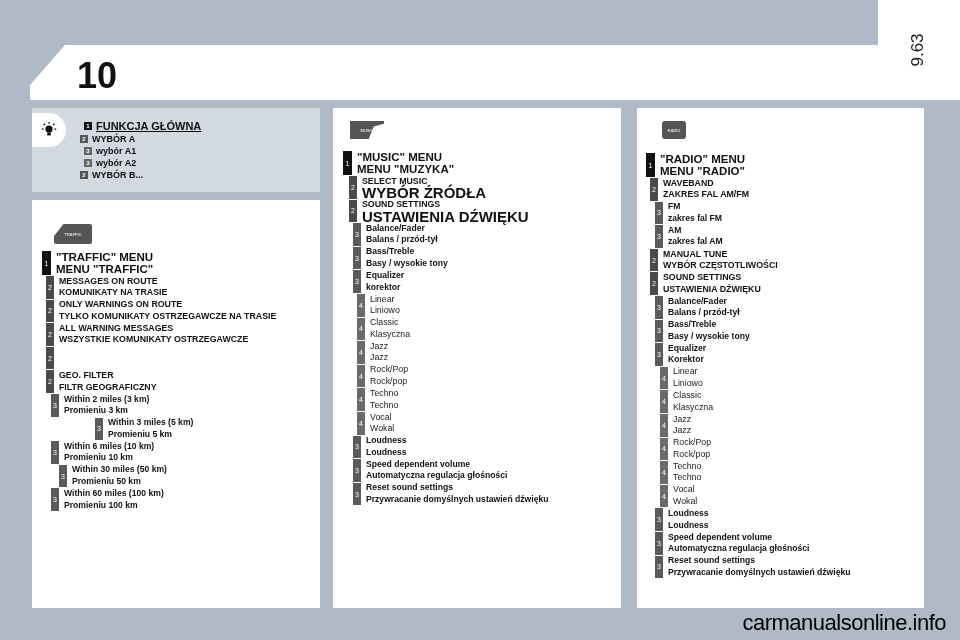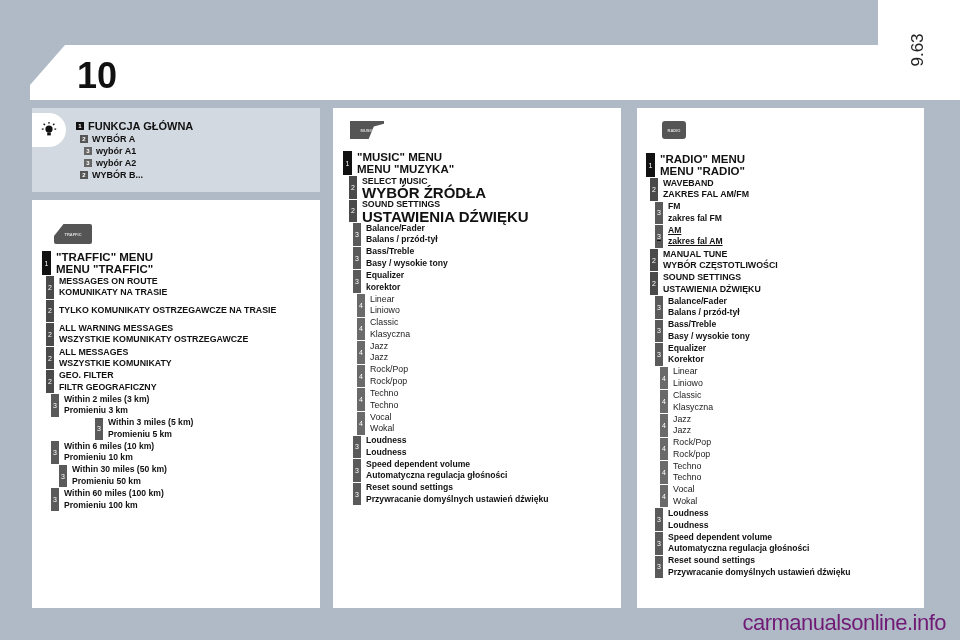--- a/index.html
+++ b/index.html
@@ -28,21 +28,21 @@
   .entry .txt span { display: block; white-space: nowrap; }
   .lv1 .badge { width: 9px; background: #111; }
   .lv1 .txt span { font-size: 11.5px; font-weight: bold; line-height: 12px; }
   .lv2 .badge { width: 8px; background: #4a4a4a; }
   .lv2 .txt span { font-size: 8.8px; font-weight: bold; line-height: 11.5px; }
   .lv2 .txt span.big { font-size: 15px; line-height: 12px; text-align: right; }
   .lv3 .badge { width: 8px; background: #5a5a5a; }
   .lv3 .txt span { font-size: 8.6px; font-weight: bold; line-height: 11.8px; }
   .lv4 .badge { width: 8px; background: #6a6a6a; }
   .lv4 .txt span { font-size: 8.8px; font-weight: normal; line-height: 11.8px; color: #222; }
-  .watermark { position: absolute; right: 14px; bottom: 4px; font-size: 22px; color: #701a75; letter-spacing: -0.5px; }
+  .watermark { position: absolute; right: 14px; bottom: 4px; font-size: 22px; color: #000000; letter-spacing: -0.5px; }
 </style>
 </head>
 <body>
 
 <div class="page-strip"></div>
 <div class="page-num">9.63</div>
 
 <div class="title-bar">
   <span class="chap">10</span>
 </div>
@@ -54,21 +54,21 @@
         <rect x="8" y="13" width="4" height="3" fill="#111"></rect>
         <g stroke="#111" stroke-width="1.4">
           <line x1="10" y1="1" x2="10" y2="3"></line>
           <line x1="2" y1="9" x2="4" y2="9"></line>
           <line x1="16" y1="9" x2="18" y2="9"></line>
           <line x1="4" y1="3" x2="5.5" y2="4.5"></line>
           <line x1="16" y1="3" x2="14.5" y2="4.5"></line>
         </g>
       </svg>
   </div>
-  <div class="lg-row l1" style="left:44px;top:12px;">
+  <div class="lg-row l1" style="left:52px;top:12px;text-decoration:underline;">
       <span class="b b1">1</span>
       <span>FUNKCJA GŁÓWNA</span>
     </div>
   <div class="lg-row" style="left:48px;top:26px;">
       <span class="b b2">2</span>
       <span>WYBÓR A</span>
     </div>
   <div class="lg-row" style="left:52px;top:38px;">
       <span class="b b3">3</span>
       <span>wybór A1</span>
@@ -96,36 +96,33 @@
     <div class="entry lv2" style="left: 46px; top: 276px; height: 22.6px;">
       <span class="badge">2</span>
       <div class="txt">
         <span>MESSAGES ON ROUTE</span>
         <span>KOMUNIKATY NA TRASIE</span>
       </div>
     </div>
     <div class="entry lv2" style="left: 46px; top: 299.6px; height: 22.6px;">
       <span class="badge">2</span>
       <div class="txt">
+        <span>ONLY WARNINGS ON ROUTE</span>
         <span>TYLKO KOMUNIKATY OSTRZEGAWCZE NA TRASIE</span>
       </div>
     </div>
     <div class="entry lv2" style="left: 46px; top: 323.2px; height: 22.6px;">
       <span class="badge">2</span>
       <div class="txt">
         <span>ALL WARNING MESSAGES</span>
         <span>WSZYSTKIE KOMUNIKATY OSTRZEGAWCZE</span>
       </div>
     </div>
     <div class="entry lv2" style="left: 46px; top: 346.8px; height: 22.6px;">
       <span class="badge">2</span>
-      <div class="txt">
-        <span>ALL MESSAGES</span>
-        <span>WSZYSTKIE KOMUNIKATY</span>
-      </div>
     </div>
     <div class="entry lv2" style="left: 46px; top: 370.4px; height: 22.6px;">
       <span class="badge">2</span>
       <div class="txt">
         <span>GEO. FILTER</span>
         <span>FILTR GEOGRAFICZNY</span>
       </div>
     </div>
     <div class="entry lv3" style="left: 51px; top: 394px; height: 22.6px;">
       <span class="badge">3</span>
@@ -291,21 +288,21 @@
         <span>ZAKRES FAL AM/FM</span>
       </div>
     </div>
     <div class="entry lv3" style="left: 655px; top: 201.6px; height: 22.6px;">
       <span class="badge">3</span>
       <div class="txt">
         <span>FM</span>
         <span>zakres fal FM</span>
       </div>
     </div>
-    <div class="entry lv3" style="left: 655px; top: 225.2px; height: 22.6px; text-decoration: underline;">
+    <div class="entry lv3" style="left: 655px; top: 225.2px; height: 22.6px;">
       <span class="badge">3</span>
       <div class="txt">
         <span>AM</span>
         <span>zakres fal AM</span>
       </div>
     </div>
     <div class="entry lv2" style="left: 650px; top: 248.8px; height: 22.6px;">
       <span class="badge">2</span>
       <div class="txt">
         <span>MANUAL TUNE</span>

